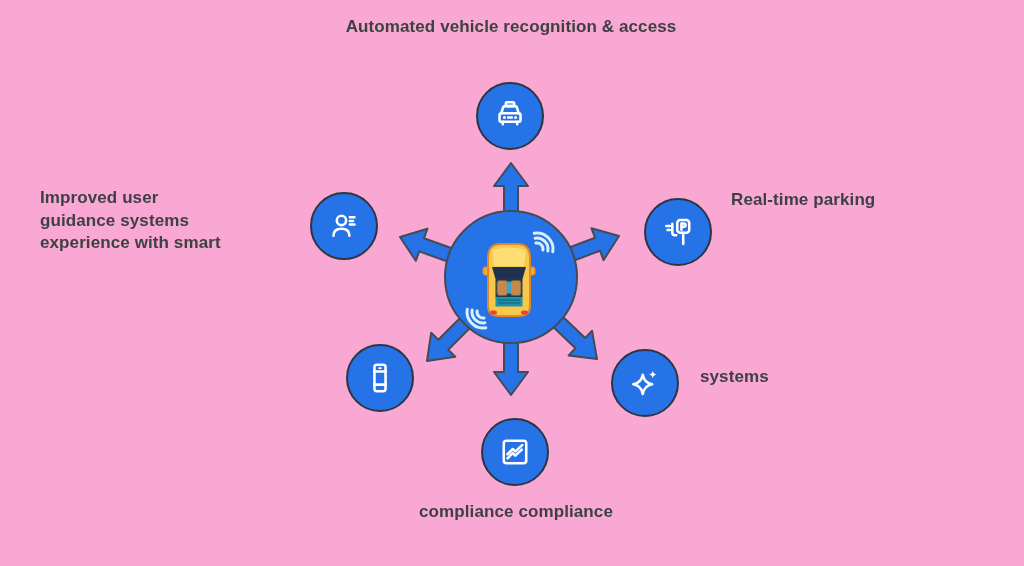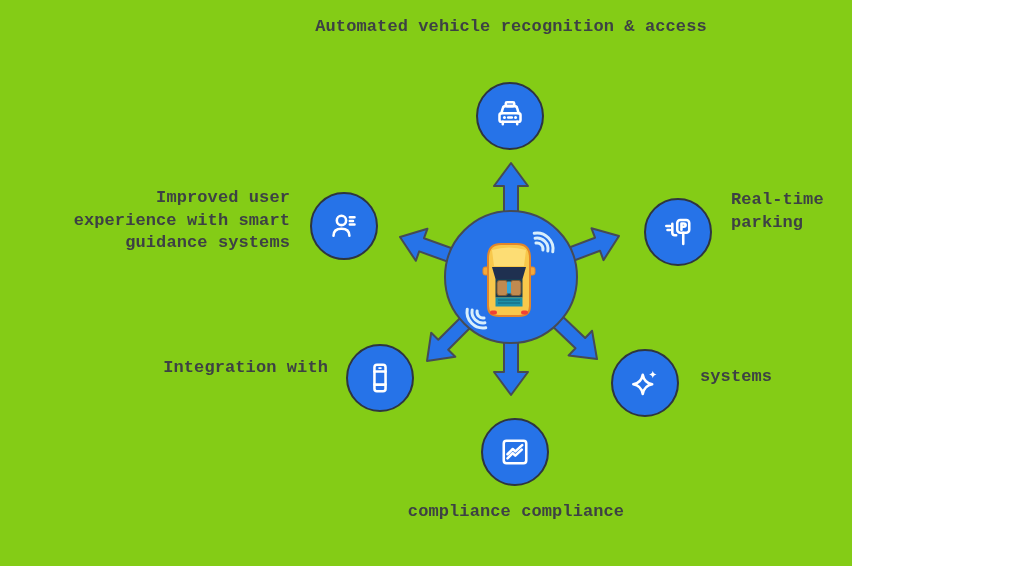--- a/index.html
+++ b/index.html
@@ -1,28 +1,28 @@
 <!DOCTYPE html>
 <html><head>
 <meta charset="utf-8">
 <style>
   html,body{margin:0;padding:0;background:#ffffff;}
   .stage{
-    position:relative;width:852px;height:566px;background:#84cc16;overflow:hidden;
-    font-family:Liberation Mono, monospace;
+    position:relative;width:1024px;height:566px;background:#f9a8d4;overflow:hidden;
+    font-family:Liberation Sans, sans-serif;
   }
   .layer{position:absolute;left:0;top:0;}
   .label{
     position:absolute;font-weight:700;color:#3d4144;font-size:17px;
     line-height:1.33;letter-spacing:0.1px;
   }
   .label span{display:block;}
   .label.center{text-align:center;}
   .label.left{text-align:left;}
-  .label.right{text-align:right;}
+  .label.right{text-align:left;}
   .node-circle{
     position:absolute;width:68px;height:68px;border-radius:50%;
     background:#2673e8;border:2.5px solid #2e3540;box-sizing:border-box;
     display:flex;align-items:center;justify-content:center;
   }
   .node-circle svg{display:block;}
   .ic{stroke:#ffffff;stroke-width:1.7;fill:none;stroke-linecap:round;stroke-linejoin:round;}
   .ic-fill{fill:#ffffff;stroke:none;}
 </style>
 </head>
@@ -142,22 +142,21 @@
 
   <div class="label left" style="left:700px;top:366px;">
     <span>systems</span>
   </div>
 
   <div class="label center" style="left:316px;top:501px;width:400px;">
     <span>compliance compliance</span>
   </div>
 
   <div class="label right" style="left:128px;top:357px;width:200px;">
-    <span>Integration with</span>
   </div>
 
   <div class="label right" style="left:40px;top:187px;width:250px;">
     <span>Improved user</span>
+    <span>guidance systems</span>
     <span>experience with smart</span>
-    <span>guidance systems</span>
   </div>
 
 </div>
 
 </body></html>

